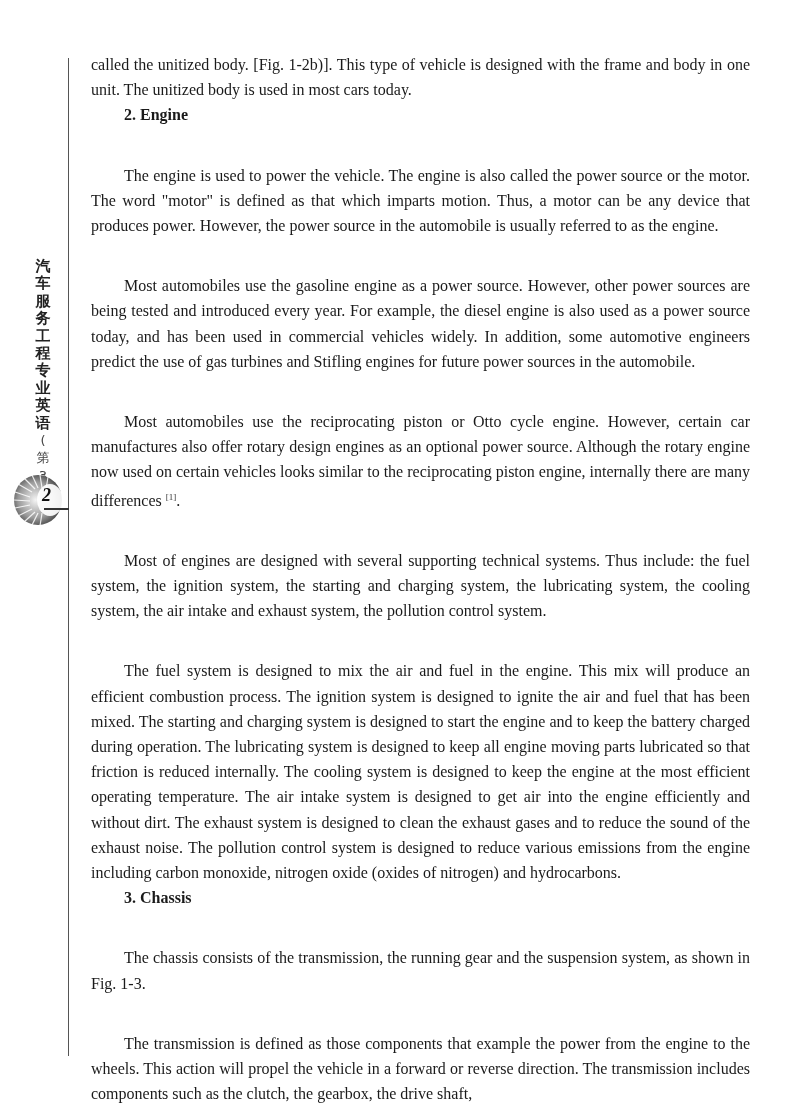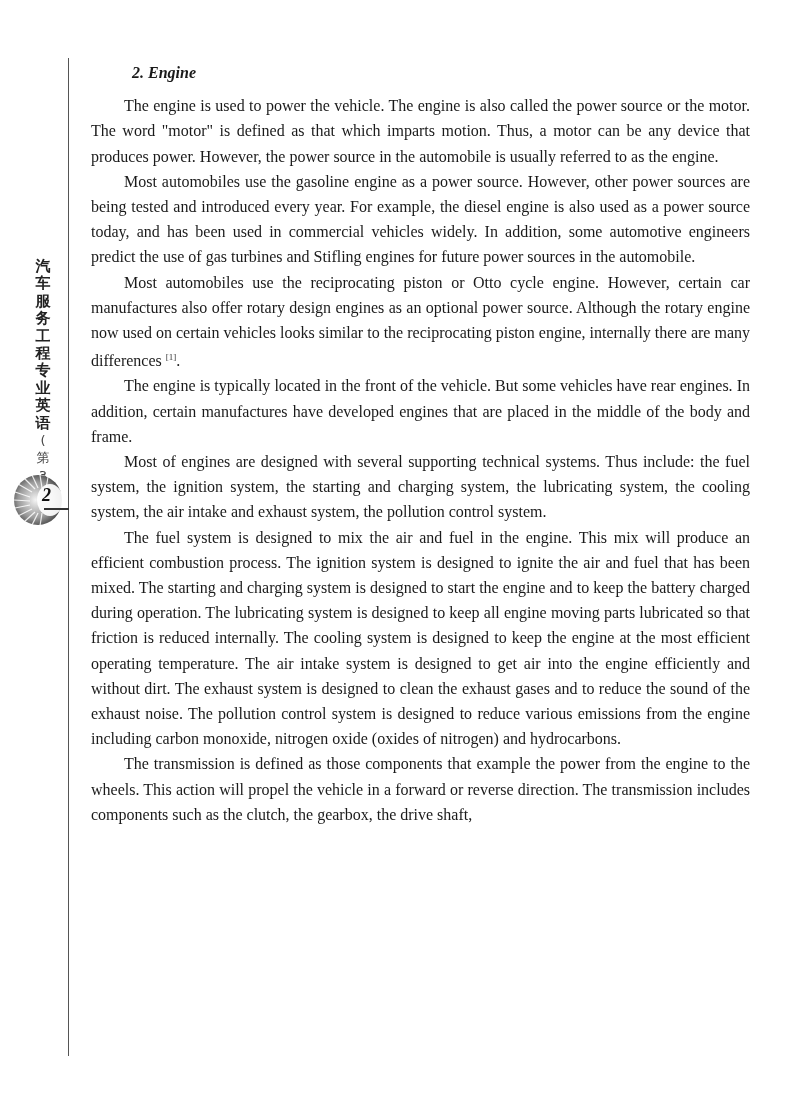--- a/index.html
+++ b/index.html
@@ -10,23 +10,23 @@
                 font-family: "DejaVu Sans", sans-serif; font-size: 15px; line-height: 17.4px;
                 font-weight: bold; color: #222; text-align: center; }
   .side-title .ch { display: block; }
   .side-title .ed { font-weight: normal; font-size: 13px; color: #444; }
   .page-emblem { position: absolute; left: 10px; top: 470px; width: 60px; height: 58px; }
   .page-num { position: absolute; left: 42px; top: 485px; font-weight: bold; font-style: italic;
               font-size: 18px; color: #111; }
   .emblem-line { position: absolute; left: 44px; top: 508px; width: 25px; height: 2px; background: #333; }
   .content { position: absolute; left: 91px; top: 52px; width: 659px; }
   .content p { margin: 0; font-size: 16px; line-height: 25.2px; text-align: justify; }
-  .content p.indent { text-indent: 33px; }
-  .content h3 { margin: 8px; font-size: 16px; line-height: 25.2px; font-weight: bold;
-                padding-left: 33px; font-family: "Liberation Serif", serif; font-style: italic; }
+  .content p.indent { text-indent: 33px; margin-top: 35px; }
+  .content h3 { margin: 0; font-size: 16px; line-height: 25.2px; font-weight: bold;
+                padding-left: 33px; font-family: "Liberation Serif", serif; }
   sup.cite { font-size: 9px; vertical-align: 6px; color: #333; }
 </style>
 </head>
 <body>
 
 <div class="rule"></div>
 
 <div class="side-title">
   <span class="ch">汽</span>
   <span class="ch">车</span>
@@ -67,21 +67,23 @@
       <line x1="38" y1="7" x2="36" y2="19"></line>
     <line x1="22" y1="55" x2="28" y2="43"></line>
       <line x1="30" y1="56" x2="32" y2="43"></line>
   </g>
   <ellipse cx="40" cy="30" rx="13" ry="16" fill="#fff" opacity="0.92"></ellipse>
 </svg>
 <div class="page-num">2</div>
 <div class="emblem-line"></div>
 
 <div class="content">
+  <p>called the unitized body. [Fig. 1-2b)]. This type of vehicle is designed with the frame and body in one unit. The unitized body is used in most cars today.</p>
   <h3>2. Engine</h3>
   <p class="indent">The engine is used to power the vehicle. The engine is also called the power source or the motor. The word "motor" is defined as that which imparts motion. Thus, a motor can be any device that produces power. However, the power source in the automobile is usually referred to as the engine.</p>
   <p class="indent">Most automobiles use the gasoline engine as a power source. However, other power sources are being tested and introduced every year. For example, the diesel engine is also used as a power source today, and has been used in commercial vehicles widely. In addition, some automotive engineers predict the use of gas turbines and Stifling engines for future power sources in the automobile.</p>
   <p class="indent"><span>Most automobiles use the reciprocating piston or Otto cycle engine. However, certain car manufactures also offer rotary design engines as an optional power source. Although the rotary engine now used on certain vehicles looks similar to the reciprocating piston engine, internally there are many differences</span> <sup class="cite">[1]</sup><span>.</span></p>
-  <p class="indent">The engine is typically located in the front of the vehicle. But some vehicles have rear engines. In addition, certain manufactures have developed engines that are placed in the middle of the body and frame.</p>
   <p class="indent">Most of engines are designed with several supporting technical systems. Thus include: the fuel system, the ignition system, the starting and charging system, the lubricating system, the cooling system, the air intake and exhaust system, the pollution control system.</p>
   <p class="indent">The fuel system is designed to mix the air and fuel in the engine. This mix will produce an efficient combustion process. The ignition system is designed to ignite the air and fuel that has been mixed. The starting and charging system is designed to start the engine and to keep the battery charged during operation. The lubricating system is designed to keep all engine moving parts lubricated so that friction is reduced internally. The cooling system is designed to keep the engine at the most efficient operating temperature. The air intake system is designed to get air into the engine efficiently and without dirt. The exhaust system is designed to clean the exhaust gases and to reduce the sound of the exhaust noise. The pollution control system is designed to reduce various emissions from the engine including carbon monoxide, nitrogen oxide (oxides of nitrogen) and hydrocarbons.</p>
+  <h3>3. Chassis</h3>
+  <p class="indent">The chassis consists of the transmission, the running gear and the suspension system, as shown in Fig. 1-3.</p>
   <p class="indent">The transmission is defined as those components that example the power from the engine to the wheels. This action will propel the vehicle in a forward or reverse direction. The transmission includes components such as the clutch, the gearbox, the drive shaft,</p>
 </div>
 
 </body></html>

